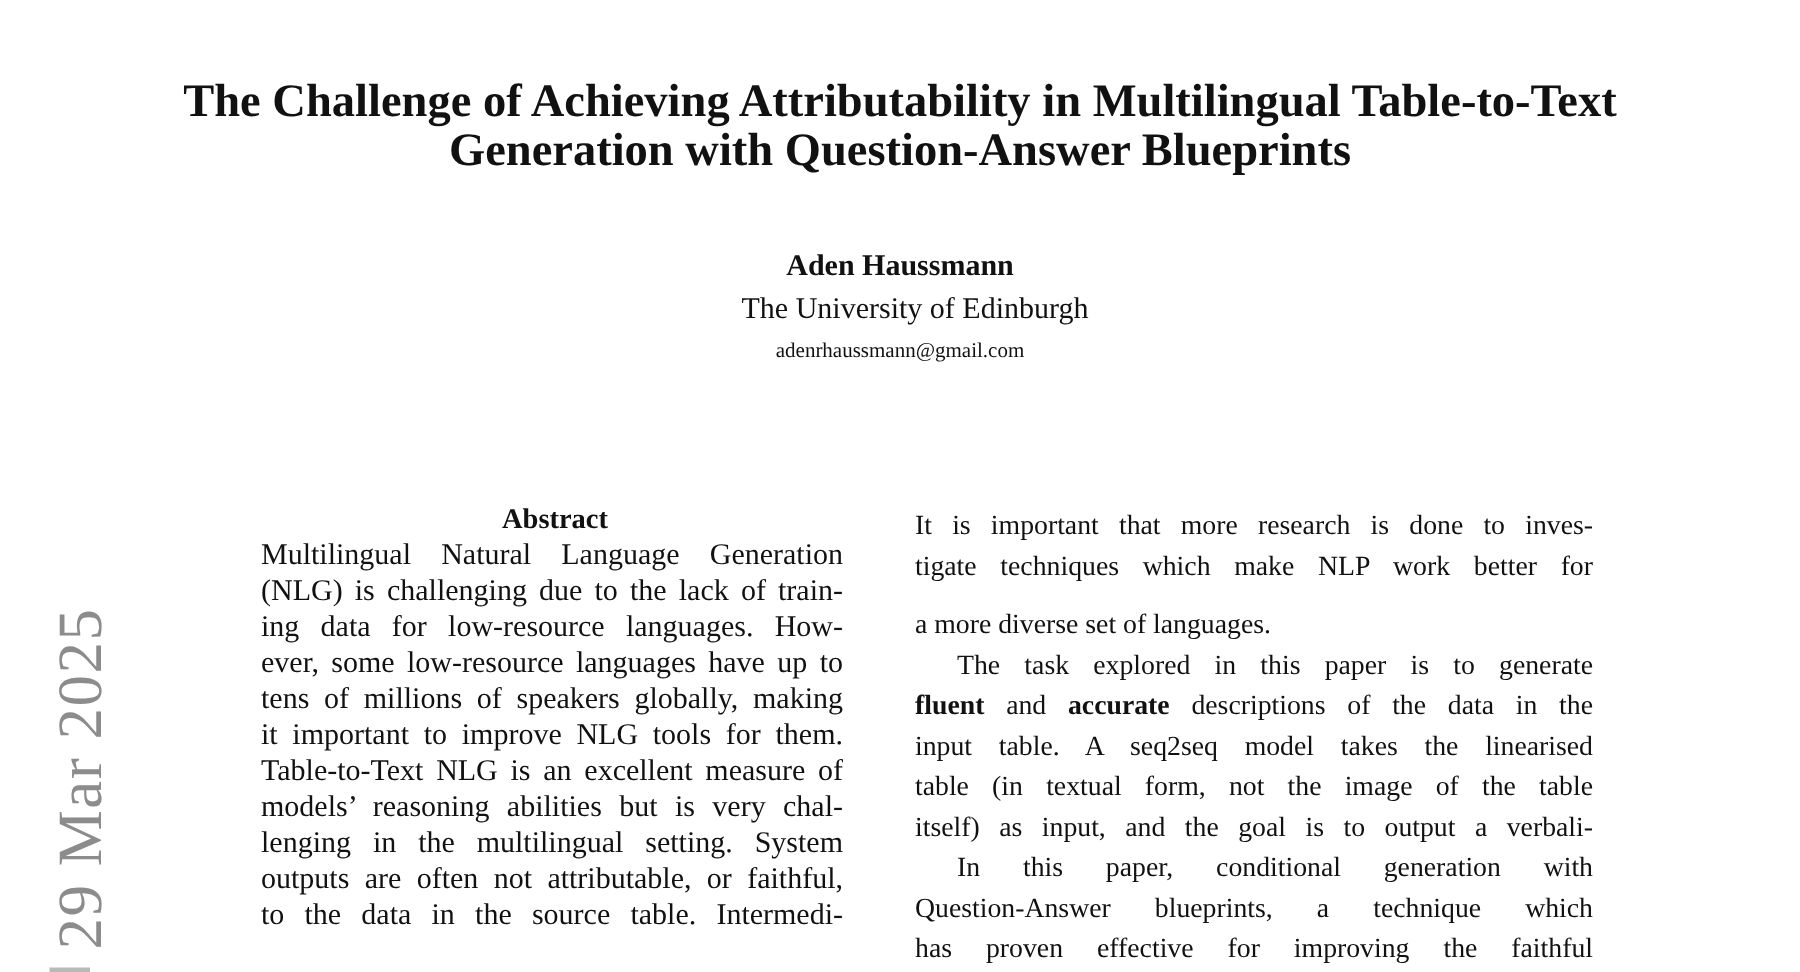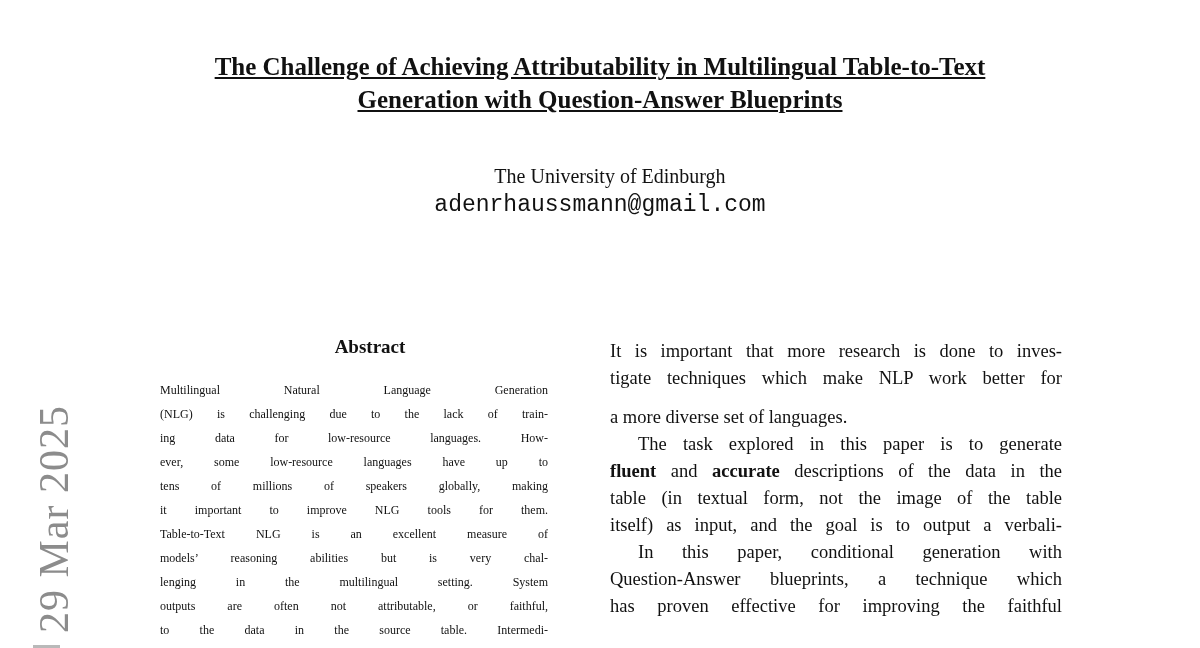--- a/index.html
+++ b/index.html
@@ -32,55 +32,53 @@
     background: #b9b9b9;
   }
 
   
   .title-block {
     position: absolute;
     left: 0; top: 50px; width: 1200px;
     text-align: center;
   }
   .title-line {
-    font-size: 25px;
+    font-size: 31px;
     font-weight: bold;
     line-height: 33px;
     white-space: nowrap;
-    text-decoration: underline;
   }
   .author-block {
     position: absolute;
     left: 0; top: 162px; width: 1200px;
     text-align: center;
   }
   .author-name { font-size: 20px; font-weight: bold; line-height: 30px; }
   .affiliation { font-size: 20px; line-height: 29px; padding-left: 20px; }
   .email {
-    font-family: Liberation Mono, monospace;
-    font-size: 23px;
+    font-family: Liberation Serif, serif;
+    font-size: 14px;
     line-height: 28px;
     text-align: center;
   }
 
   
   .left-col {
     position: absolute;
     left: 160px; top: 336px; width: 420px;
   }
   .abstract-heading {
     text-align: center;
     font-size: 19px;
     font-weight: bold;
-    margin-bottom: 20px;
   }
   .abstract-body {
-    margin-left: 0;
+    margin-left: 14px;
     width: 388px;
-    font-size: 12px;
+    font-size: 20px;
   }
   .abstract-body .tline { line-height: 24px; }
 
   .right-col {
     position: absolute;
     left: 610px; top: 338px; width: 452px;
     font-size: 18.5px;
   }
   .right-col .tline { line-height: 27px; }
 
@@ -103,20 +101,21 @@
 
   <div class="watermark">29 Mar 2025</div>
   <div class="watermark-hint"></div>
 
   <div class="title-block">
     <div class="title-line">The Challenge of Achieving Attributability in Multilingual Table-to-Text</div>
     <div class="title-line">Generation with Question-Answer Blueprints</div>
   </div>
 
   <div class="author-block">
+    <div class="author-name">Aden Haussmann</div>
     <div class="affiliation">The University of Edinburgh</div>
     <div class="email">adenrhaussmann@gmail.com</div>
   </div>
 
   <div class="left-col">
     <div class="abstract-heading">Abstract</div>
     <div class="abstract-body" id="abstract-body">
         <div class="tline"><span>Multilingual Natural Language Generation</span></div>
         <div class="tline"><span>(NLG) is challenging due to the lack of train-</span></div>
         <div class="tline"><span>ing data for low-resource languages. How-</span></div>
@@ -130,20 +129,21 @@
         <div class="tline"><span>to the data in the source table. Intermedi-</span></div>
       </div>
   </div>
 
   <div class="right-col" id="right-col">
       <div class="tline"><span>It is important that more research is done to inves-</span></div>
       <div class="tline"><span>tigate techniques which make NLP work better for</span></div>
       <div class="tline no-just"><span>a more diverse set of languages.</span></div>
       <div class="tline indent"><span>The task explored in this paper is to generate</span></div>
       <div class="tline"><span class="bold">fluent</span><span> and </span><span class="bold">accurate</span><span> descriptions of the data in the</span></div>
+      <div class="tline"><span>input table. A seq2seq model takes the linearised</span></div>
       <div class="tline"><span>table (in textual form, not the image of the table</span></div>
       <div class="tline"><span>itself) as input, and the goal is to output a verbali-</span></div>
       <div class="tline indent"><span>In this paper, conditional generation with</span></div>
       <div class="tline"><span>Question-Answer blueprints, a technique which</span></div>
       <div class="tline"><span>has proven effective for improving the faithful</span></div>
     </div>
 
 </div>
 
 </body></html>

